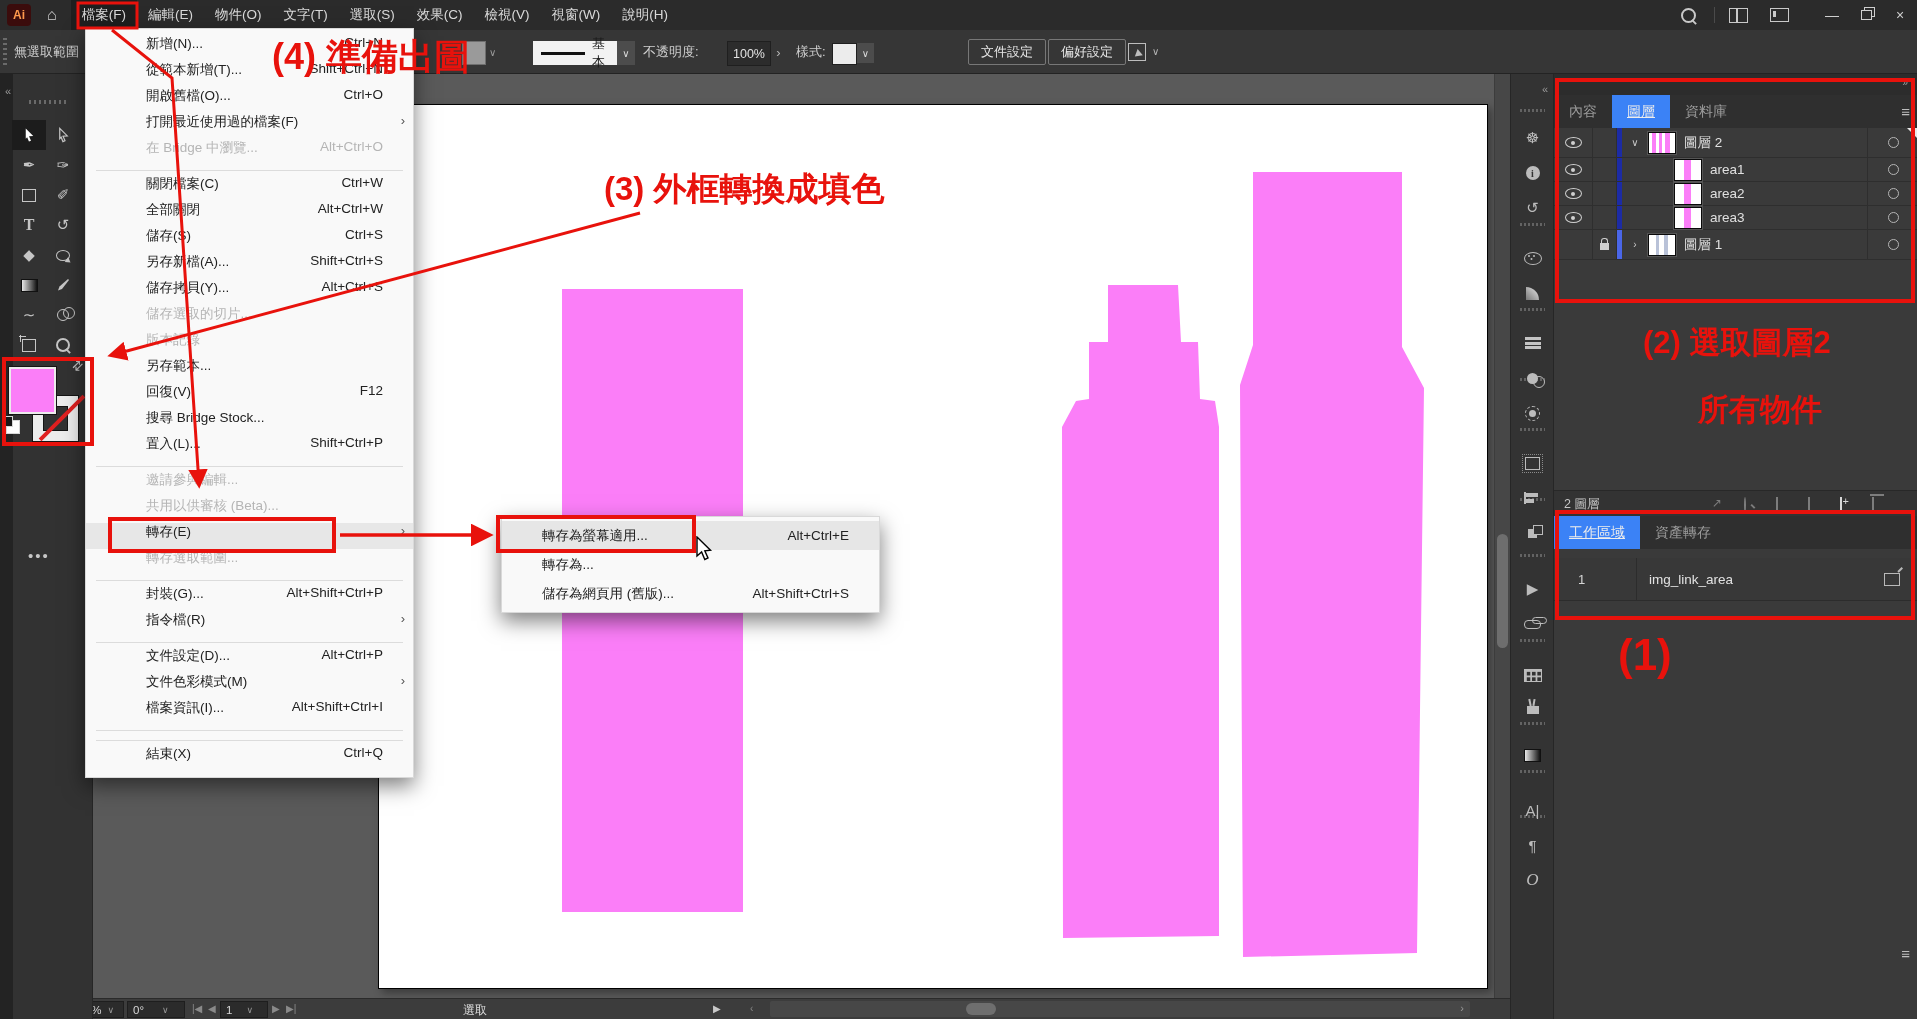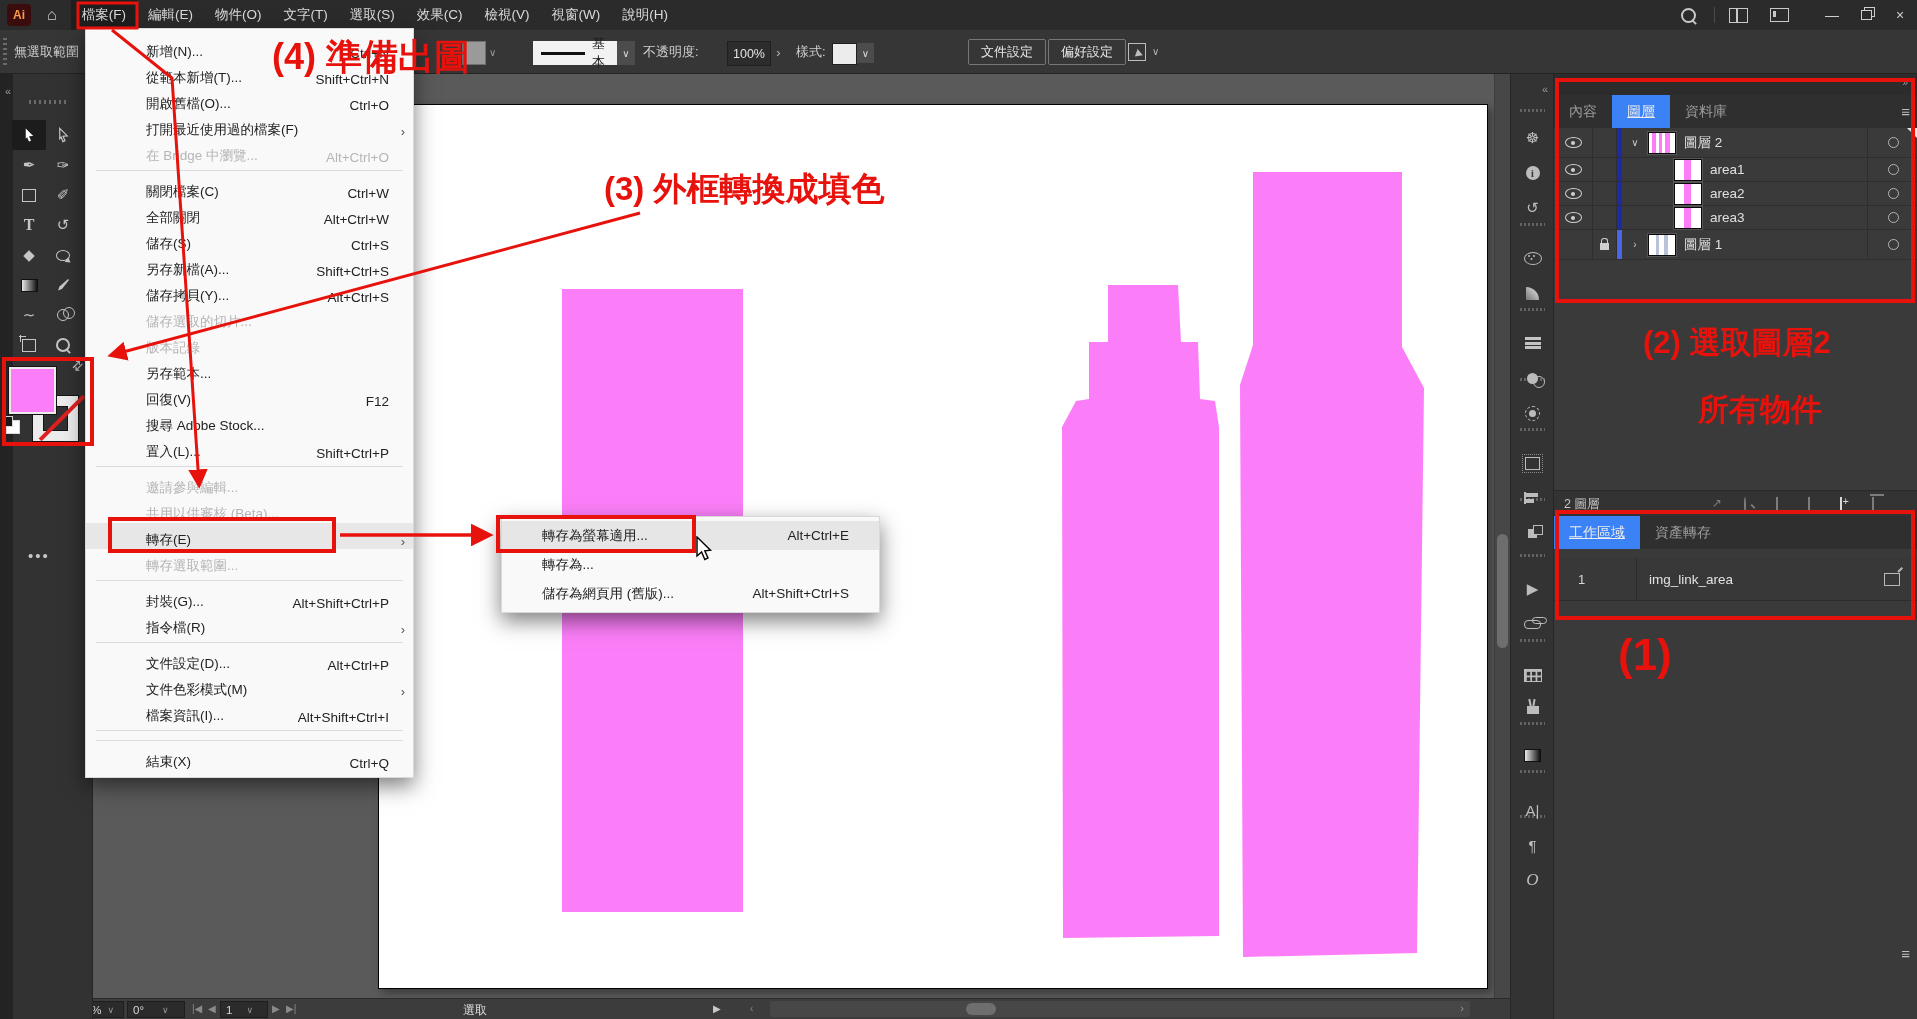--- a/index.html
+++ b/index.html
@@ -169,21 +169,21 @@
   .ls-mag{width:8px;height:8px;border:1.6px solid #7d7d7d;border-radius:50%;position:relative;}
   .ls-mag::after{content:'';position:absolute;left:7px;top:6px;width:1.6px;height:5px;background:#7d7d7d;transform:rotate(-45deg);}
   #artboards-row{position:absolute;left:0;top:485px;width:364px;height:42px;background:#383838;border-bottom:1px solid #2c2c2c;display:flex;align-items:center;}
   #ab-num{width:58px;text-align:left;padding-left:24px;color:#d6d6d6;border-right:1px solid #2c2c2c;height:100%;display:flex;align-items:center;}
   #ab-name{flex:1;padding-left:12px;color:#e2e2e2;font-size:13.5px;}
   #ab-icon{width:14px;height:11px;border:1.5px solid #b9b9b9;position:relative;margin-right:18px;}
   #ab-icon::before{content:'';position:absolute;right:-4px;top:-5px;width:6px;height:1.5px;background:#b9b9b9;transform:rotate(-45deg);}
 
   
   #file-menu{left:85px;top:28px;width:327px;background:#f9f9f9;box-shadow:0 8px 20px rgba(0,0,0,.5);z-index:20;padding:6px 0;border:1px solid #d9d9d9;}
-  .fm-item{height:26px;display:flex;align-items:flex-end;padding:0 24px 0 60px;font-size:13.5px;color:#222;position:relative;}
+  .fm-item{height:26px;display:flex;align-items:flex-start;padding:0 30px 0 60px;font-size:13.5px;color:#222;position:relative;}
   .fm-item.hl{background:#e7e7e7;}
   .fm-item.dis{color:#b5b5b5;}
   .fm-label{flex:1;white-space:nowrap;}
   .fm-short{white-space:nowrap;color:inherit;}
   .fm-arrow{position:absolute;right:8px;color:#555;font-size:13px;}
   .fm-sep{height:10px;position:relative;}
   .fm-sep::after{content:'';position:absolute;left:10px;right:10px;top:4.5px;height:1px;background:#dcdcdc;}
 
   
   #submenu{left:501px;top:516px;width:377px;background:#f9f9f9;box-shadow:0 8px 20px rgba(0,0,0,.5);z-index:21;padding:4px 0;border:1px solid #d9d9d9;}
@@ -570,21 +570,21 @@
         <span class="fm-label">版本記錄</span>
       </div>
       <div class="fm-item">
         <span class="fm-label">另存範本...</span>
       </div>
       <div class="fm-item">
         <span class="fm-label">回復(V)</span>
         <span class="fm-short">F12</span>
       </div>
       <div class="fm-item">
-        <span class="fm-label">搜尋 Adobe Stock...</span>
+        <span class="fm-label">搜尋 Bridge Stock...</span>
       </div>
       <div class="fm-item">
         <span class="fm-label">置入(L)...</span>
         <span class="fm-short">Shift+Ctrl+P</span>
       </div>
       <div class="fm-sep"></div>
       <div class="fm-item dis">
         <span class="fm-label">邀請參與編輯...</span>
       </div>
       <div class="fm-item dis">

